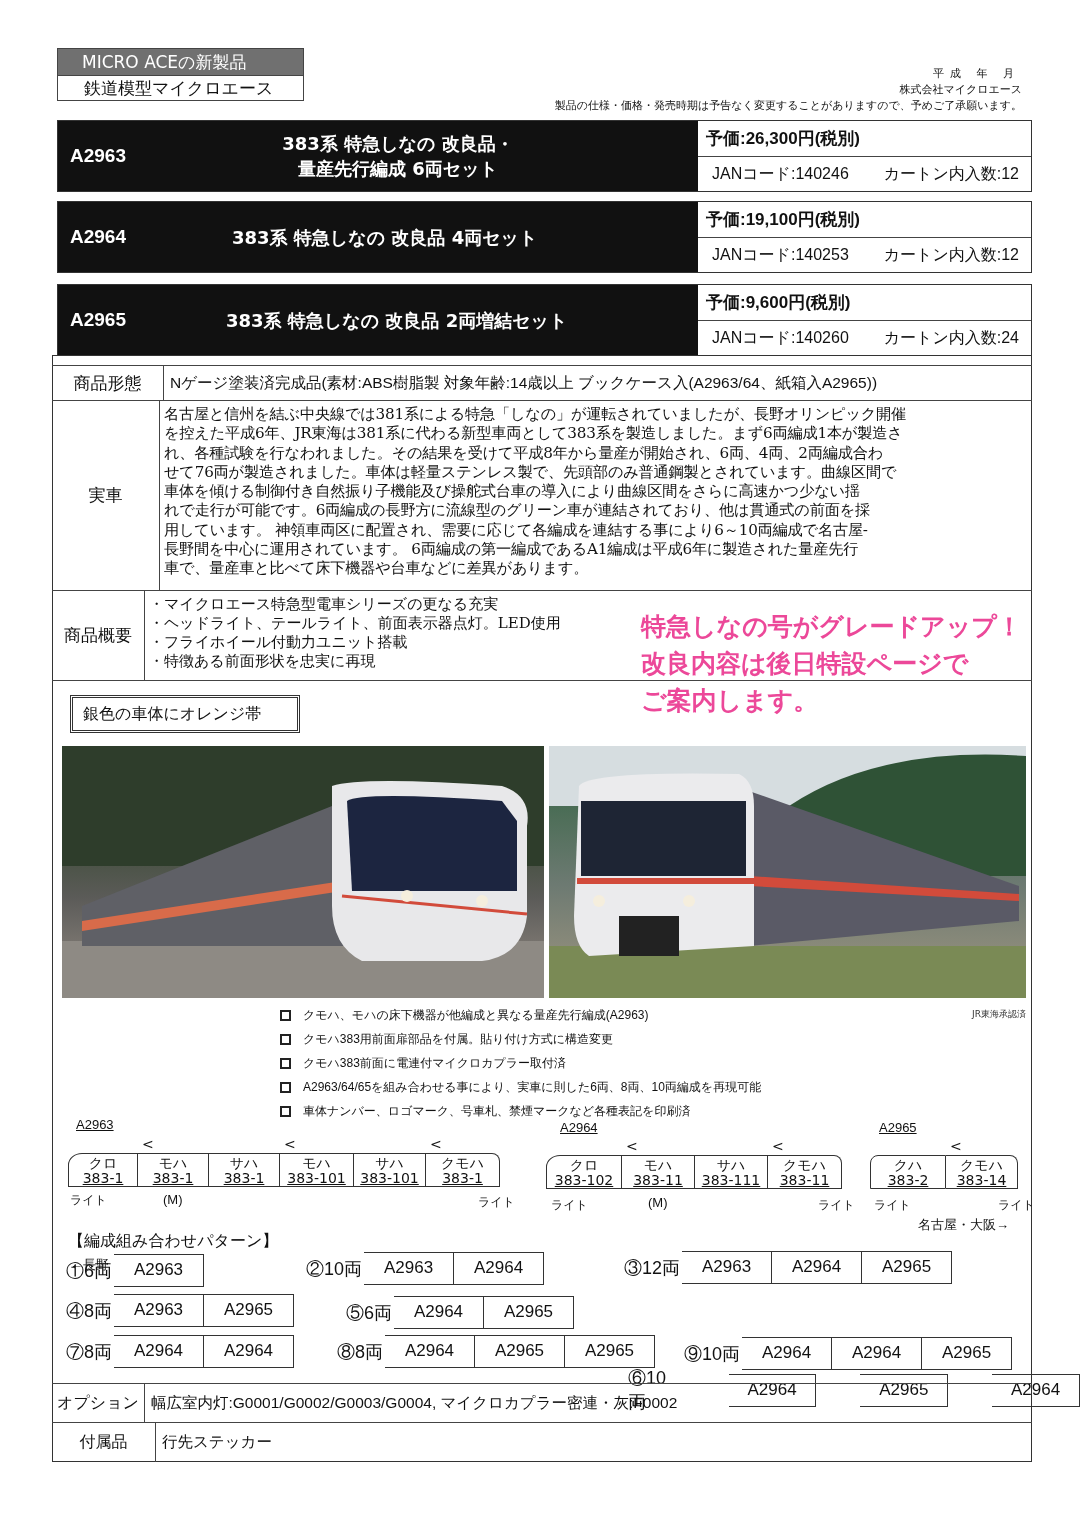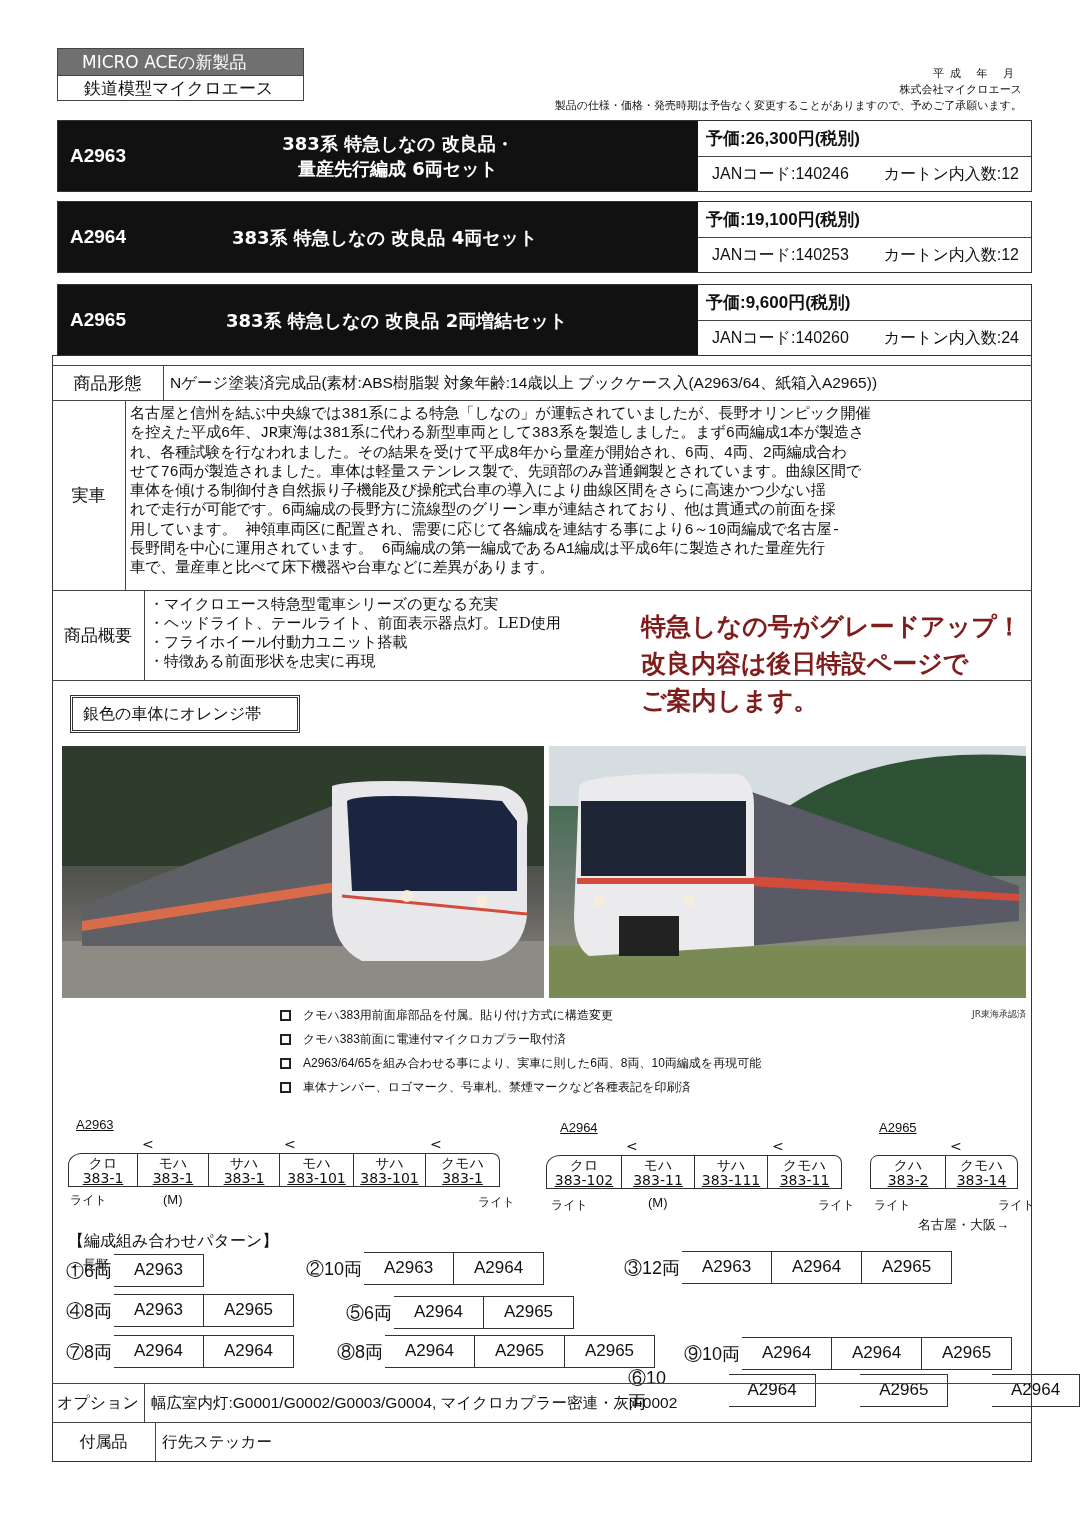--- a/index.html
+++ b/index.html
@@ -17,21 +17,21 @@
   .product .code { position: absolute; left: 12px; font-size: 19px; font-weight: bold; font-family: "Liberation Sans", sans-serif; }
   .product .name { position: absolute; font-size: 18px; font-weight: bold; line-height: 24px; text-align: center; }
   .product .info { flex: 1; display: flex; flex-direction: column; }
   .product .price { height: 36px; border-bottom: 1.5px solid #444; font-size: 17px; font-weight: bold; padding: 6px 0 0 8px; font-family: "Liberation Sans", sans-serif; }
   .product .jan { flex: 1; font-size: 16px; padding: 7px 0 0 14px; font-family: "Liberation Sans", sans-serif; display: flex; justify-content: space-between; padding-right: 12px; }
   .label { width: 93px; border-right: 1.5px solid #444; display: flex; align-items: center; justify-content: center; font-size: 17px; font-family: "DejaVu Serif", serif; }
   .cell { flex: 1; padding: 2px 6px; font-size: 15.5px; }
 
   .desc { font-family: "DejaVu Serif", serif; font-size: 15.2px; line-height: 19.3px; letter-spacing: -0.2px; }
   .overview-list div { font-family: "DejaVu Serif", serif; font-size: 15px; line-height: 19px; }
-  .red-note { left: 641px; top: 608px; color: #7f1d1d; font-size: 25px; font-weight: bold; line-height: 37px; }
+  .red-note { left: 641px; top: 608px; color: #ec4899; font-size: 25px; font-weight: bold; line-height: 37px; }
 
   .tag-box { left: 70px; top: 695px; width: 230px; height: 38px; border: 3px double #333; font-size: 16px; padding: 6px 0 0 10px; }
 
   .photo { top: 746px; height: 252px; overflow: hidden; }
   .photo1 { left: 62px; width: 482px; background: linear-gradient(180deg,#2d3a2a 0%,#394a33 30%,#5b5b58 60%,#7a7570 80%,#9a968f 100%); }
   .photo2 { left: 549px; width: 477px; background: linear-gradient(180deg,#3c5a3d 0%,#4b6d56 25%,#6d7a72 55%,#8a8a7a 80%,#7d8a5a 100%); }
 
   .features { left: 280px; top: 1003px; font-size: 12px; font-family: "Liberation Sans", sans-serif; }
   .features div { height: 24px; line-height: 20px; display: flex; align-items: center; }
   .features .box { width: 11px; height: 11px; border: 2.5px solid #222; margin-right: 12px; display: inline-block; }
@@ -111,22 +111,22 @@
 
 <div class="abs main-border"></div>
 
 <div class="abs" style="left:52px;top:366px;width:980px;height:35px;border-bottom:1.5px solid #444;display:flex;">
   <div class="label" style="width:112px;border-right:1.5px solid #444;">商品形態</div>
   <div class="cell" style="font-family:'Liberation Sans',sans-serif;font-size:15.5px;padding-top:7px;">Nゲージ塗装済完成品(素材:ABS樹脂製 対象年齢:14歳以上 ブックケース入(A2963/64、紙箱入A2965))</div>
 </div>
 <div class="abs" style="left:52px;top:355px;width:980px;height:11px;border-bottom:1.5px solid #444;"></div>
 
 <div class="abs" style="left:52px;top:401px;width:980px;height:190px;border-bottom:1.5px solid #444;display:flex;">
-  <div class="label" style="width:74px;border-right:1.5px solid #444;">実車</div>
-  <div class="cell desc" style="padding:4px 0 0 4px;font-family:Liberation Mono, monospace;">
+  <div class="label" style="width:108px;border-right:1.5px solid #444;">実車</div>
+  <div class="cell desc" style="padding:4px 0 0 4px;">
     <div>名古屋と信州を結ぶ中央線では381系による特急「しなの」が運転されていましたが、長野オリンピック開催</div>
     <div>を控えた平成6年、JR東海は381系に代わる新型車両として383系を製造しました。まず6両編成1本が製造さ</div>
     <div>れ、各種試験を行なわれました。その結果を受けて平成8年から量産が開始され、6両、4両、2両編成合わ</div>
     <div>せて76両が製造されました。車体は軽量ステンレス製で、先頭部のみ普通鋼製とされています。曲線区間で</div>
     <div>車体を傾ける制御付き自然振り子機能及び操舵式台車の導入により曲線区間をさらに高速かつ少ない揺</div>
     <div>れで走行が可能です。6両編成の長野方に流線型のグリーン車が連結されており、他は貫通式の前面を採</div>
     <div>用しています。 神領車両区に配置され、需要に応じて各編成を連結する事により6～10両編成で名古屋-</div>
     <div>長野間を中心に運用されています。 6両編成の第一編成であるA1編成は平成6年に製造された量産先行</div>
     <div>車で、量産車と比べて床下機器や台車などに差異があります。</div>
   </div>
@@ -175,20 +175,24 @@
     <rect x="28" y="132" width="180" height="6" fill="#d24b3b"></rect>
     <circle cx="50" cy="155" r="6" fill="#f5eedd"></circle>
     <circle cx="140" cy="155" r="6" fill="#f5eedd"></circle>
     <rect x="70" y="170" width="60" height="40" fill="#222"></rect>
   </svg>
 </div>
 
 <div class="abs features">
   <div>
       <span class="box"></span>
+      <span>クモハ、モハの床下機器が他編成と異なる量産先行編成(A2963)</span>
+    </div>
+  <div>
+      <span class="box"></span>
       <span>クモハ383用前面扉部品を付属。貼り付け方式に構造変更</span>
     </div>
   <div>
       <span class="box"></span>
       <span>クモハ383前面に電連付マイクロカプラー取付済</span>
     </div>
   <div>
       <span class="box"></span>
       <span>A2963/64/65を組み合わせる事により、実車に則した6両、8両、10両編成を再現可能</span>
     </div>

